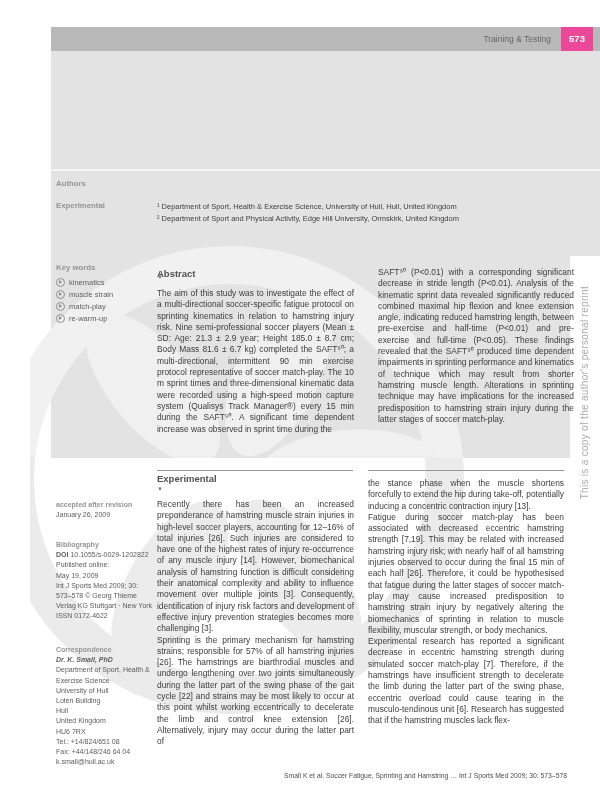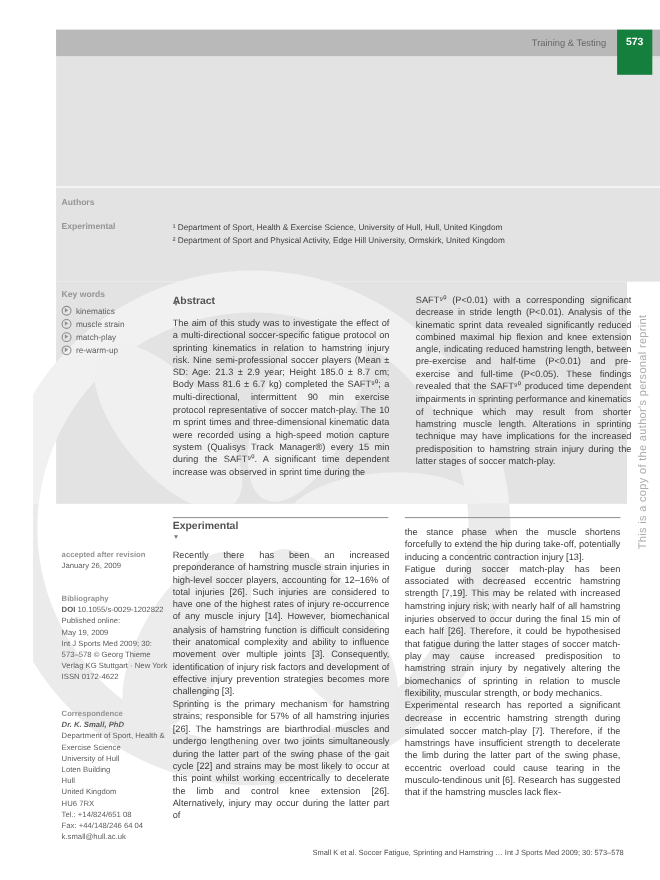--- a/index.html
+++ b/index.html
@@ -4,21 +4,21 @@
 <style>
   html,body{margin:0;padding:0;background:#ffffff;}
   .page{position:relative;width:600px;height:800px;background:#ffffff;overflow:hidden;
         font-family:"Liberation Sans",sans-serif;color:#3c3c3c;}
   .abs{position:absolute;}
 
   
   .band{left:51px;top:3px;width:549px;height:24px;background:#b9b9b9;margin-top:24px;}
   .band-label{position:absolute;right:49px;top:0;height:24px;line-height:24px;
               font-size:8.5px;color:#666;}
-  .page-badge{position:absolute;right:7px;top:0;width:32px;height:41px;background:#15803d;
+  .page-badge{position:absolute;right:7px;top:0;width:32px;height:24px;background:#ec4899;
               color:#fff;font-weight:bold;font-size:9.5px;text-align:center;line-height:24px;}
 
   
   .bg-title{left:51px;top:27px;width:549px;height:229px;background:#e3e3e3;}
   .bg-abstract{left:51px;top:256px;width:519px;height:202px;background:#e3e3e3;}
   .seam{left:51px;top:169px;width:549px;height:2px;background:rgba(255,255,255,.6);}
 
   .title{left:57px;top:62px;width:500px;font-size:20px;font-weight:bold;color:#57575a;
          letter-spacing:-.2px;}
 

